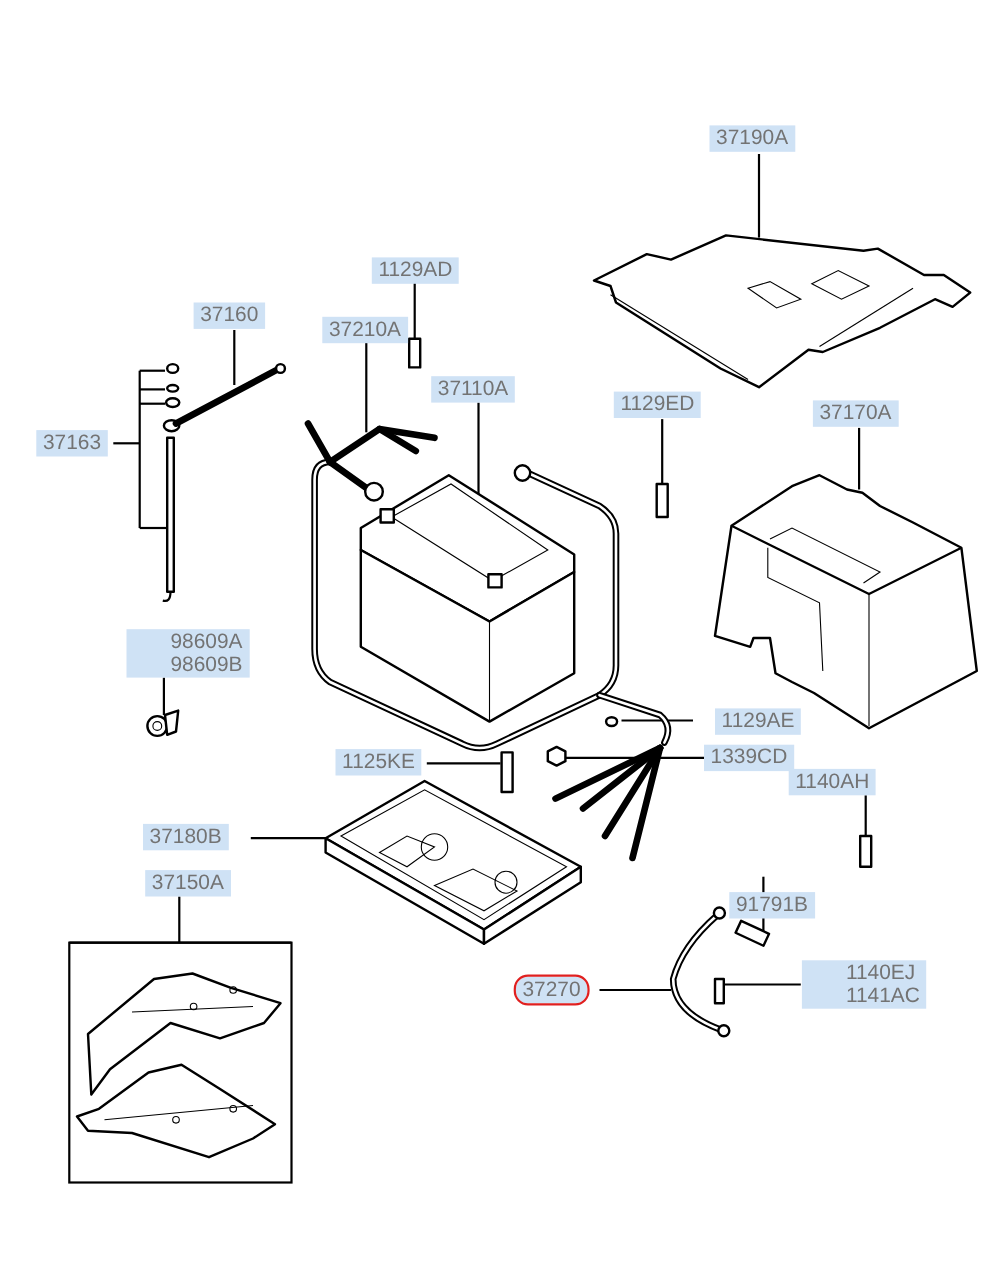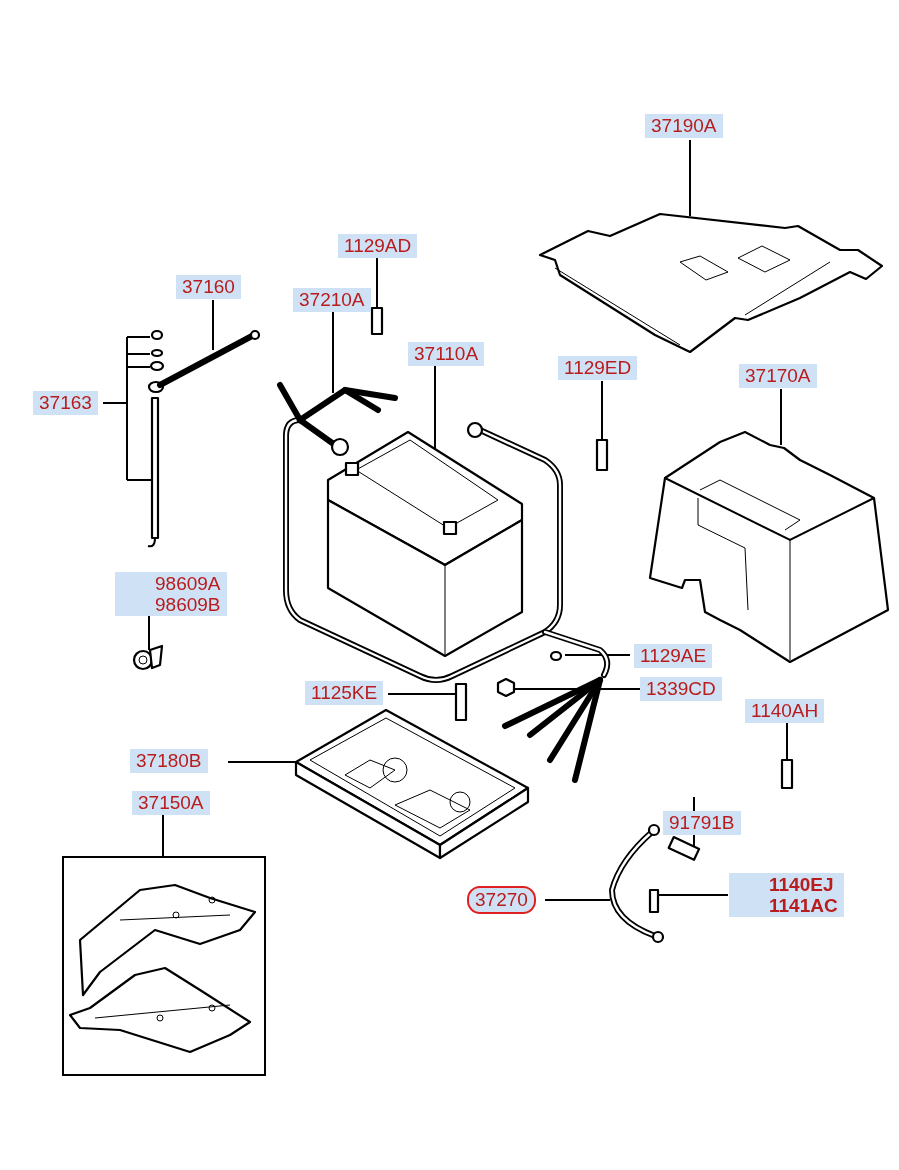--- a/index.html
+++ b/index.html
@@ -1,18 +1,18 @@
 <!DOCTYPE html>
 <html><head>
 <meta charset="utf-8">
 <style>
   html,body{margin:0;padding:0;background:#ffffff;}
   body{width:899px;height:1170px;position:relative;overflow:hidden;font-family:"Liberation Sans",sans-serif;}
   #diagram{position:absolute;left:0;top:0;width:899px;height:1170px;}
-  .callout{position:absolute;background:#cfe2f5;color:#b91c1c;font-size:19px;line-height:22px;padding:1px 6px;white-space:pre;cursor:pointer;}
+  .callout{position:absolute;background:#cfe2f5;color:#737373;font-size:19px;line-height:22px;padding:1px 6px;white-space:pre;cursor:pointer;}
   .callout.two{line-height:21px;padding-left:40px;}
   .callout.hl{outline:2px solid #e02020;outline-offset:0;}
   svg .ln{stroke:#000;stroke-width:2;fill:none;}
   svg .thin{stroke:#000;stroke-width:1;fill:none;}
   svg .part{stroke:#000;stroke-width:2.2;fill:#fff;stroke-linejoin:round;}
   svg .wire{stroke:#000;stroke-width:6;fill:none;stroke-linecap:round;stroke-linejoin:round;}
   svg .wirein{stroke:#fff;stroke-width:2.4;fill:none;stroke-linecap:round;stroke-linejoin:round;}
 </style>
 </head>
 <body>
@@ -151,29 +151,29 @@
     <circle class="thin" cx="160" cy="1018" r="3"></circle>
     <circle class="thin" cx="212" cy="1008" r="3"></circle>
   </g>
 </svg>
 
 
 <div class="callout" style="left: 645px; top: 114px; background: rgb(207, 226, 245);">37190A</div>
 <div class="callout" style="left: 338px; top: 234px; background: rgb(207, 226, 245);">1129AD</div>
 <div class="callout" style="left: 176px; top: 275px; background: rgb(207, 226, 245);">37160</div>
 <div class="callout" style="left: 293px; top: 288px; background: rgb(207, 226, 245);">37210A</div>
-<div class="callout" style="left: 408px; top: 342px; background: rgb(207, 226, 245);">37110A</div>
+<div class="callout" style="left: 392px; top: 342px; background: rgb(207, 226, 245);">37110A</div>
 <div class="callout" style="left: 558px; top: 356px; background: rgb(207, 226, 245);">1129ED</div>
 <div class="callout" style="left: 739px; top: 364px; background: rgb(207, 226, 245);">37170A</div>
 <div class="callout" style="left: 33px; top: 391px; background: rgb(207, 226, 245);">37163</div>
 <div class="callout two" style="left: 115px; top: 572px; background: rgb(207, 226, 245);">98609A
 98609B</div>
-<div class="callout" style="left: 634px; top: 644px; background: rgb(207, 226, 245);">1129AE</div>
+<div class="callout" style="left: 650px; top: 644px; background: rgb(207, 226, 245);">1129AE</div>
 <div class="callout" style="left: 305px; top: 681px; background: rgb(207, 226, 245);">1125KE</div>
 <div class="callout" style="left: 640px; top: 677px; background: rgb(207, 226, 245);">1339CD</div>
-<div class="callout" style="left: 745px; top: 699px; background: rgb(207, 226, 245);">1140AH</div>
+<div class="callout" style="left: 717px; top: 699px; background: rgb(207, 226, 245);">1140AH</div>
 <div class="callout" style="left: 130px; top: 749px; background: rgb(207, 226, 245);">37180B</div>
 <div class="callout" style="left: 663px; top: 774px; background: rgb(207, 226, 245); margin-top: 37px;">91791B</div>
 <div class="callout" style="left: 132px; top: 791px; background: rgb(207, 226, 245);">37150A</div>
-<div class="callout two" style="left: 729px; top: 873px; background: rgb(207, 226, 245); font-weight: bold;">1140EJ
+<div class="callout two" style="left: 729px; top: 873px; background: rgb(207, 226, 245);">1140EJ
 1141AC</div>
 <div class="callout hl" style="left: 469px; top: 888px; background: rgb(207, 226, 245); outline-color: rgb(224, 32, 32); border-radius: 11px;">37270</div>
 </div>
 
 </body></html>

